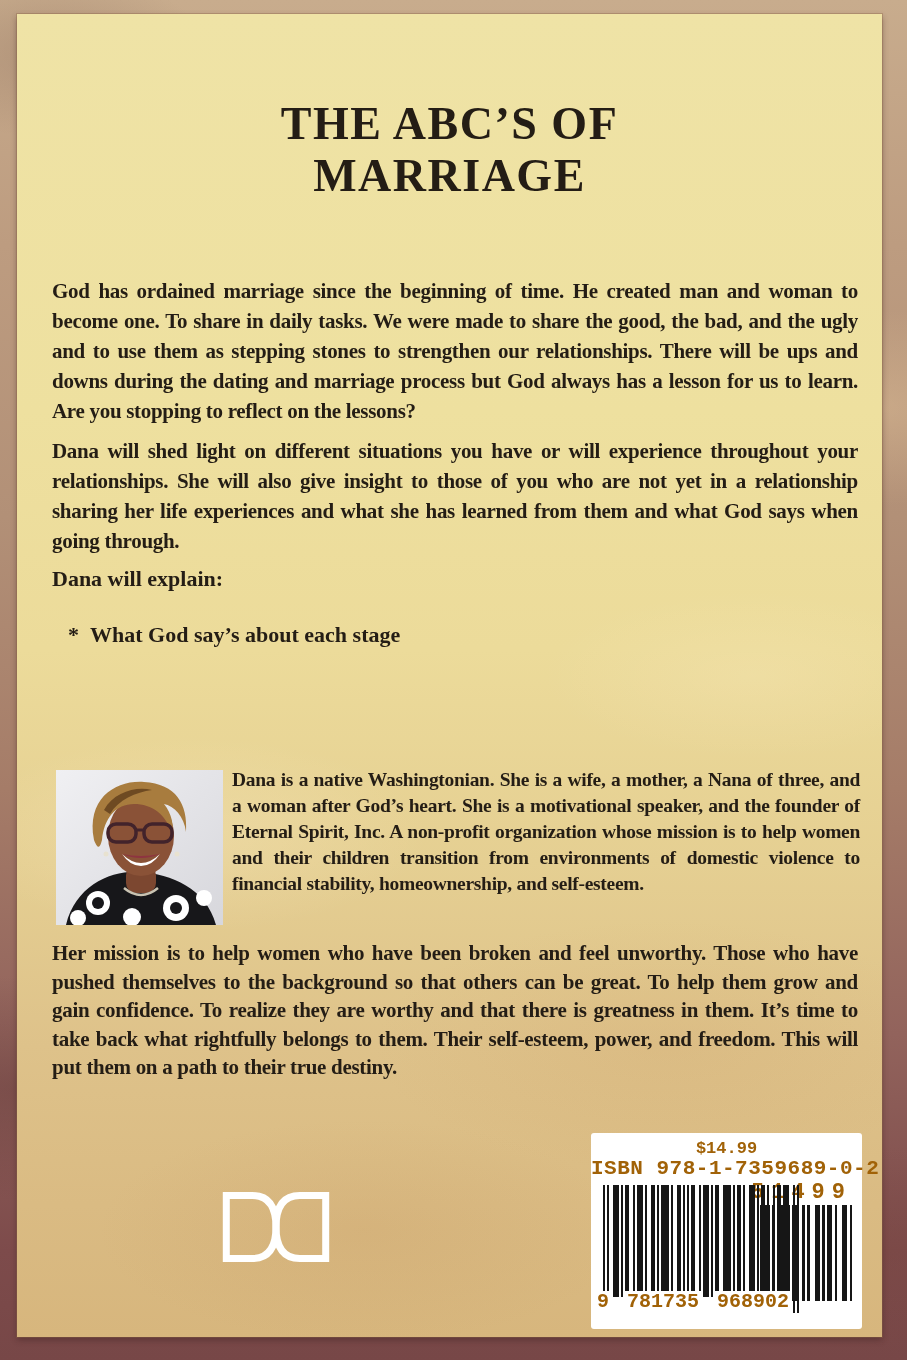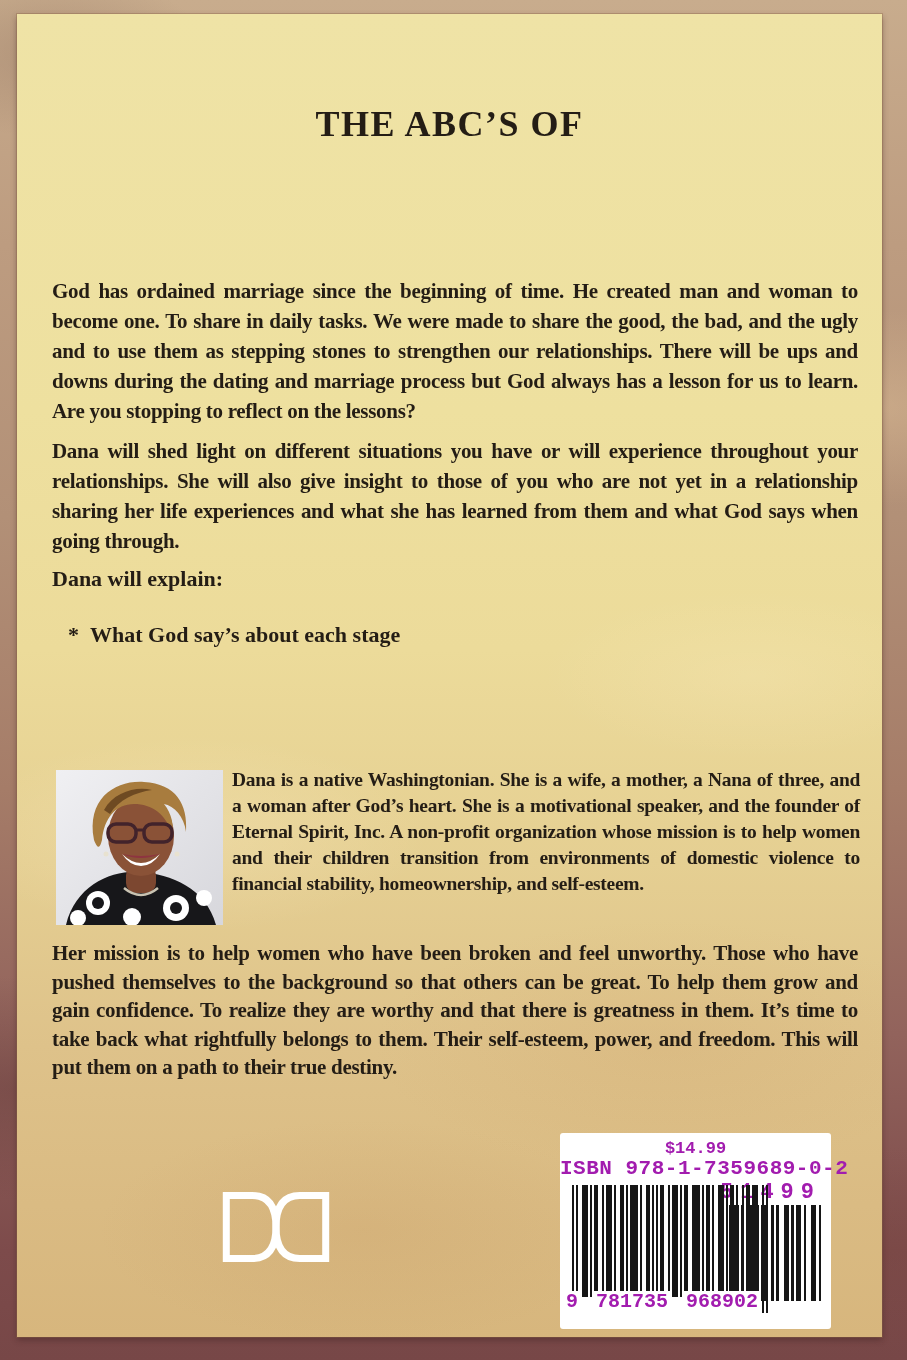--- a/index.html
+++ b/index.html
@@ -25,21 +25,21 @@
     content:"";position:absolute;inset:0;pointer-events:none;
     background:
       radial-gradient(340px 140px at 20% 62%, rgba(255,240,205,.25), transparent 70%),
       radial-gradient(420px 180px at 75% 78%, rgba(200,150,95,.14), transparent 70%),
       radial-gradient(380px 160px at 40% 92%, rgba(190,140,90,.16), transparent 70%),
       radial-gradient(300px 120px at 85% 50%, rgba(255,240,205,.18), transparent 70%);
   }
   .txt{color:#241d15;}
   .title{
     position:absolute;left:0;top:84px;width:100%;text-align:center;
-    font-weight:bold;font-size:36px;line-height:52px;letter-spacing:1.5px;
+    font-weight:bold;font-size:46px;line-height:52px;letter-spacing:1.5px;
   }
   .subtitle{
     position:absolute;left:0;top:212px;width:100%;text-align:center;
     font-weight:bold;font-size:20px;white-space:nowrap;letter-spacing:-0.2px;
   }
   .para{
     position:absolute;left:35px;width:806px;
     font-weight:bold;font-size:21px;line-height:30px;letter-spacing:-0.3px;
     text-align:justify;text-align-last:left;
   }
@@ -52,23 +52,23 @@
   .author-photo{position:absolute;left:39px;top:756px;width:167px;height:155px;display:block;}
   .bio{
     position:absolute;left:215px;top:753px;width:628px;
     font-weight:bold;font-size:19.5px;line-height:26px;letter-spacing:-0.3px;
     text-align:justify;text-align-last:left;
   }
   .mission{top:925px;font-size:21px;line-height:28.5px;}
   .logo{position:absolute;left:203px;top:1176px;width:112px;height:74px;}
   .logo-label{position:absolute;width:1px;height:1px;overflow:hidden;clip:rect(0 0 0 0);}
   .barcode-box{
-    position:absolute;left:543px;top:1119px;width:271px;height:196px;
+    position:absolute;left:574px;top:1119px;width:271px;height:196px;
     background:#fff;border-radius:3px;
-    font-family:"Liberation Mono","DejaVu Sans Mono",monospace;color:#a21caf;
+    font-family:"Liberation Mono","DejaVu Sans Mono",monospace;color:#a16207;
   }
   .price{position:absolute;top:6px;left:0;width:100%;text-align:center;font-size:17px;font-weight:bold;letter-spacing:0;}
   .isbn-line{position:absolute;top:24px;left:0;width:100%;text-align:center;font-size:21px;font-weight:bold;letter-spacing:0.5px;white-space:nowrap;}
   .supp-digits{position:absolute;top:47px;right:10px;font-size:22px;font-weight:bold;letter-spacing:7px;}
   .bars-main{position:absolute;left:12px;top:52px;width:196px;height:128px;}
   .bars-supp{position:absolute;right:10px;top:72px;width:92px;height:96px;}
   .digits-row{
     position:absolute;left:4px;top:158px;width:220px;display:flex;gap:14px;
     font-size:20px;font-weight:bold;background:transparent;
   }
@@ -76,20 +76,21 @@
   .bar{position:absolute;top:0;background:#161616;}
 </style>
 </head>
 <body>
 
 <div class="cover">
   <div class="panel">
 
     <div class="title txt">
       <div>THE ABC’S OF</div>
+      <div>MARRIAGE</div>
     </div>
 
 
     <div class="para p1 txt">God has  ordained marriage  since the beginning of time. He created man and woman to become one. To share in daily tasks. We  were made to share the good, the bad, and the ugly and to use them as stepping stones to strengthen our relationships. There will be ups and downs during the dating and marriage process but God always has a lesson for us to learn. Are you stopping to reflect on the lessons?</div>
 
     <div class="para p2 txt">Dana will shed light on different situations you have or will experience throughout your relationships. She will also give insight to those of you who are not yet in a relationship sharing her life experiences and what she has learned from them and what God says when going through.</div>
 
     <div class="explain txt">Dana will explain:</div>
 
     <div class="bullets txt">

